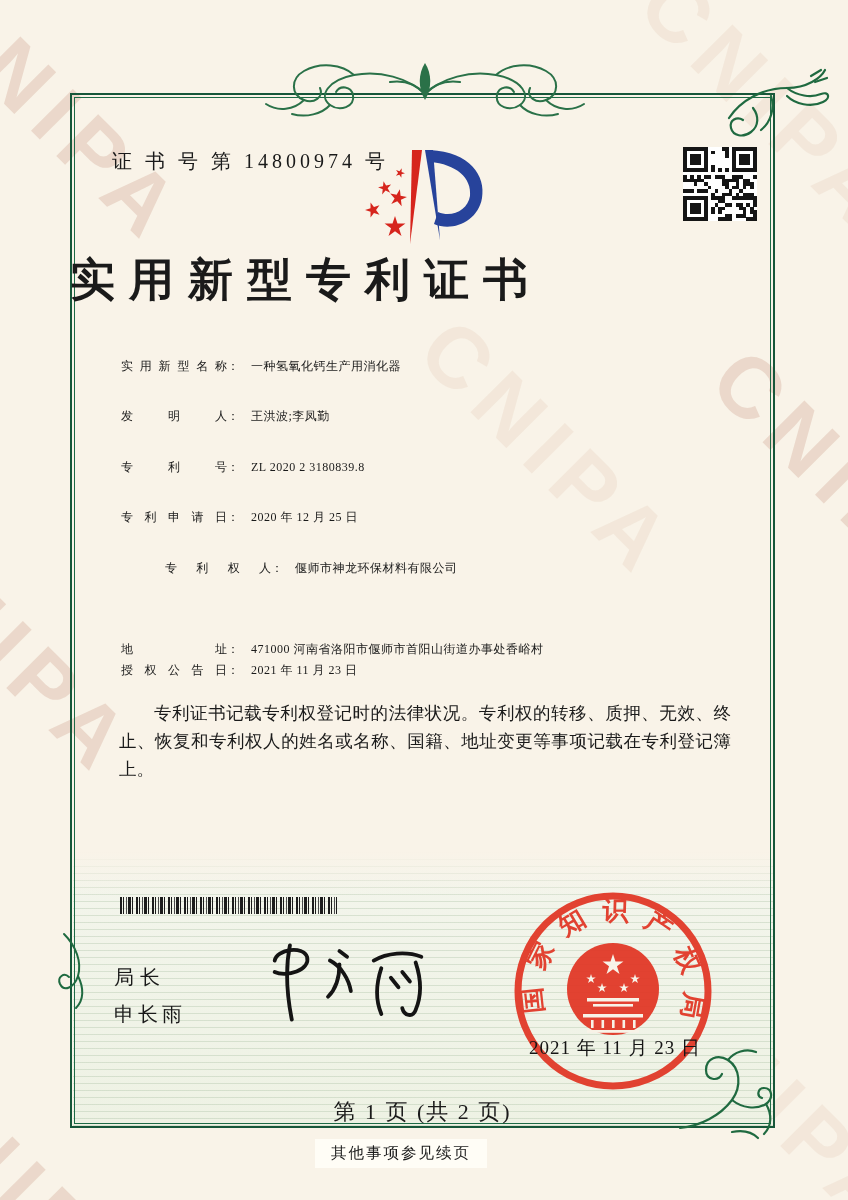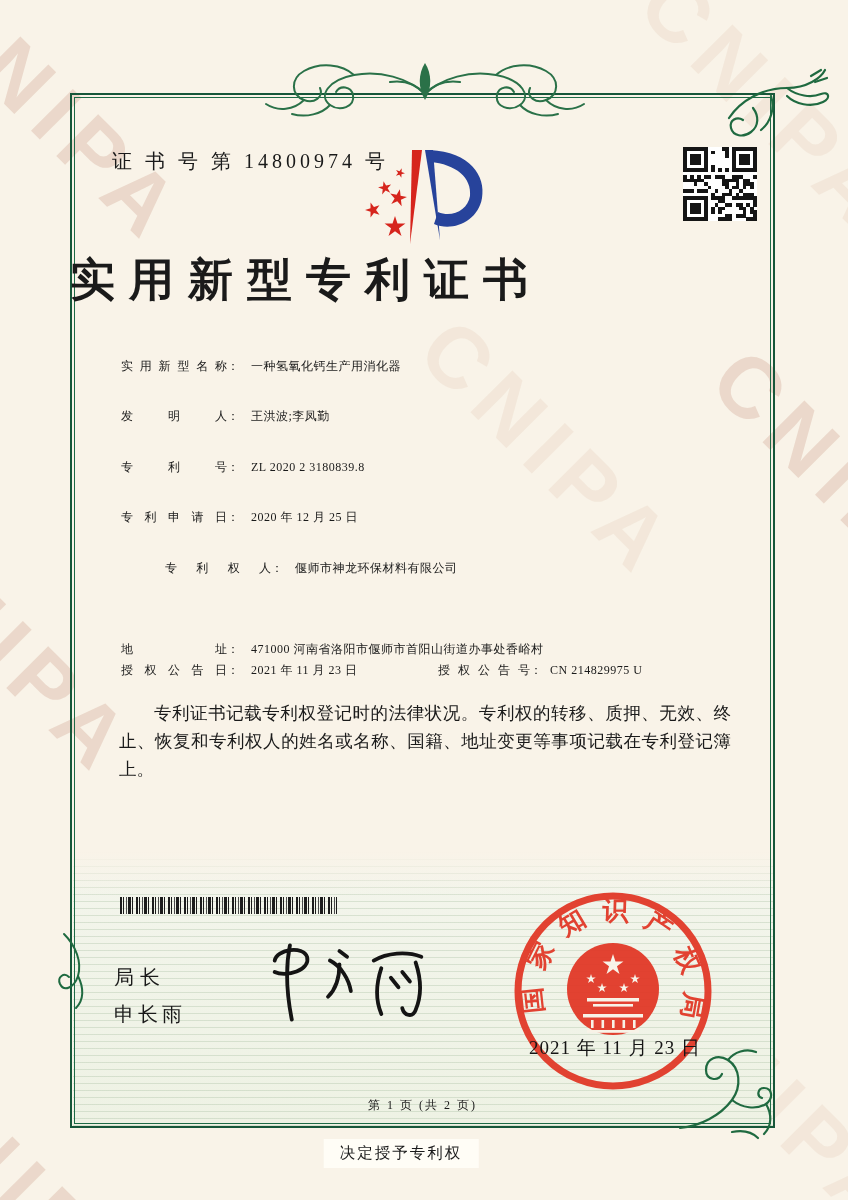--- a/index.html
+++ b/index.html
@@ -80,21 +80,21 @@
   .sig-graphic{position:absolute;z-index:4;left:248px;top:932px;}
   
   .seal{position:absolute;z-index:5;left:498px;top:888px;opacity:.93;}
   .seal-date{
     position:absolute;z-index:6;left:500px;top:1035px;width:230px;text-align:center;
     font-size:19px;letter-spacing:1px;color:#151515;
   }
   
   .pageinfo{
     position:absolute;z-index:4;left:70px;top:1097px;width:705px;text-align:center;
-    font-size:12px;letter-spacing:2px;
+    font-size:22px;letter-spacing:2px;
   }
   .contnote{
     position:absolute;z-index:4;left:401px;top:1139px;transform:translateX(-50%);
     background:#fffdf6;padding:4px 16px;font-size:15.5px;letter-spacing:2px;
     white-space:nowrap;
   }
 </style>
 </head>
 <body>
 
@@ -394,23 +394,20 @@
   <span class="lbl">专利申请日</span><span class="colon">：</span><span class="val">2020 年 12 月 25 日</span>
 </div>
 <div class="row" style="top:560px;margin-left:44px;">
   <span class="lbl">专利权人</span><span class="colon">：</span><span class="val">偃师市神龙环保材料有限公司</span>
 </div>
 <div class="row" style="top:611px;margin-top:30px;">
   <span class="lbl">地址</span><span class="colon">：</span><span class="val">471000 河南省洛阳市偃师市首阳山街道办事处香峪村</span>
 </div>
 <div class="row" style="top:662px;">
   <span class="lbl">授权公告日</span><span class="colon">：</span><span class="val">2021 年 11 月 23 日</span>
-  <span class="pair2">
-    <span class="lbl">授权公告号</span><span class="colon">：</span><span class="val">CN 214829975 U</span>
-  </span>
 </div>
 
 <div class="paras">
   <p>专利证书记载专利权登记时的法律状况。专利权的转移、质押、无效、终止、恢复和专利权人的姓名或名称、国籍、地址变更等事项记载在专利登记簿上。</p>
 </div>
 
 <div class="barcode"></div>
 
 <div class="sig-role">局长</div>
 <div class="sig-name">申长雨</div>
@@ -452,13 +449,13 @@
       <rect x="-1" y="31" width="2.6" height="8"></rect>
       <rect x="9.5" y="31" width="2.6" height="8"></rect>
       <rect x="20" y="31" width="2.6" height="8"></rect>
       <rect x="-26" y="41" width="52" height="2.8"></rect>
     </g>
   </g>
 </svg>
 <div class="seal-date">2021 年 11 月 23 日</div>
 
 <div class="pageinfo">第 1 页 (共 2 页)</div>
-<div class="contnote">决定授予专利权</div>
+<div class="contnote">其他事项参见续页</div>
 
 </body></html>

